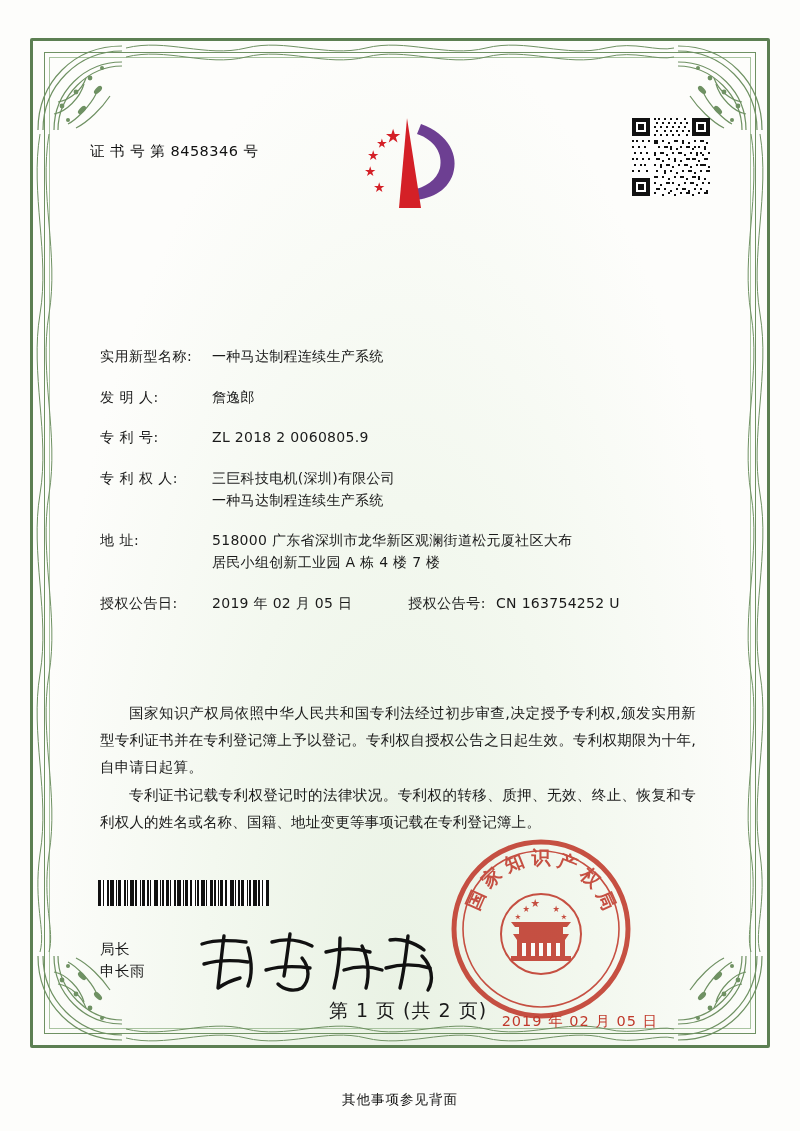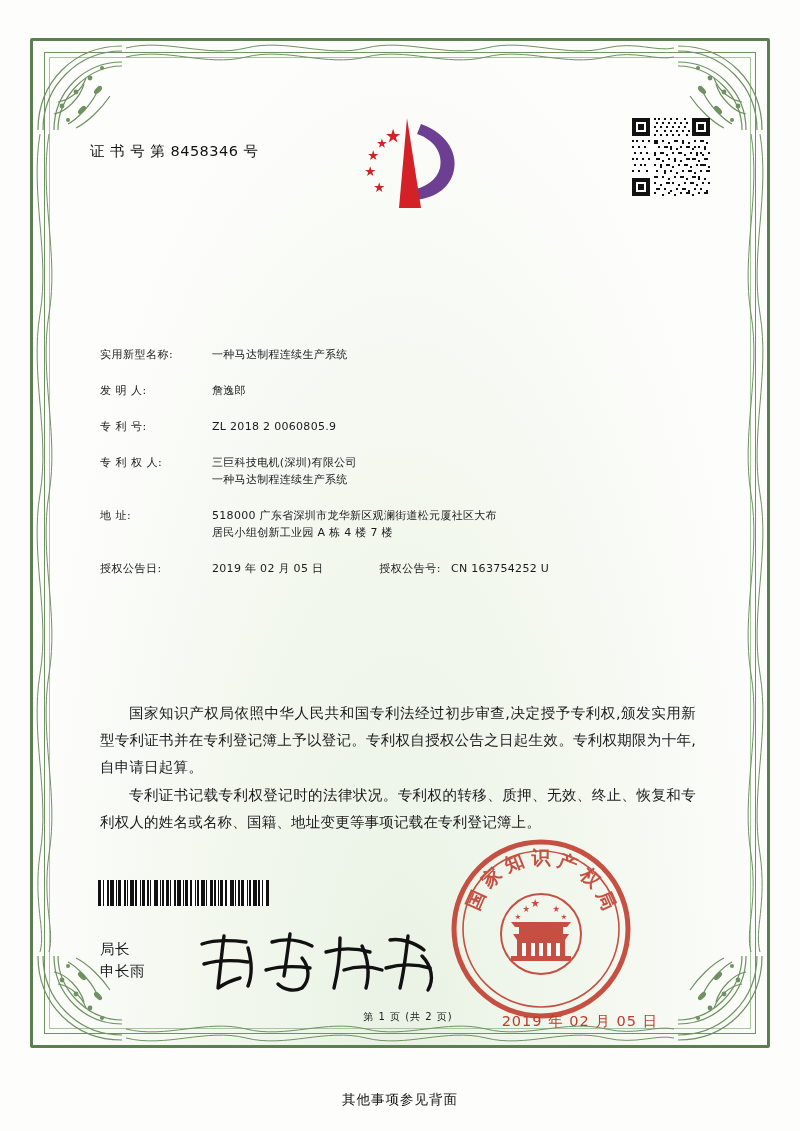--- a/index.html
+++ b/index.html
@@ -124,21 +124,21 @@
     letter-spacing: 4px;
     color: #0d0d0d;
   }
 
   
   .fields {
     position: absolute;
     top: 256px;
     left: 24px;
     right: 10px;
-    font-size: 11px;
+    font-size: 14px;
     line-height: 1.55;
   }
   .frow {
     display: flex;
     align-items: flex-start;
     margin-bottom: 19px;
   }
   .flabel {
     width: 112px;
     flex: 0 0 112px;
@@ -219,21 +219,21 @@
     letter-spacing: 1px;
     white-space: nowrap;
   }
 
   .page-no {
     position: absolute;
     left: 16px;
     right: 0;
     bottom: -4px;
     text-align: center;
-    font-size: 10px;
+    font-size: 19px;
     letter-spacing: 1px;
   }
 
   .footnote {
     position: absolute;
     left: 0;
     right: 0;
     bottom: 22px;
     text-align: center;
     font-size: 13.5px;

